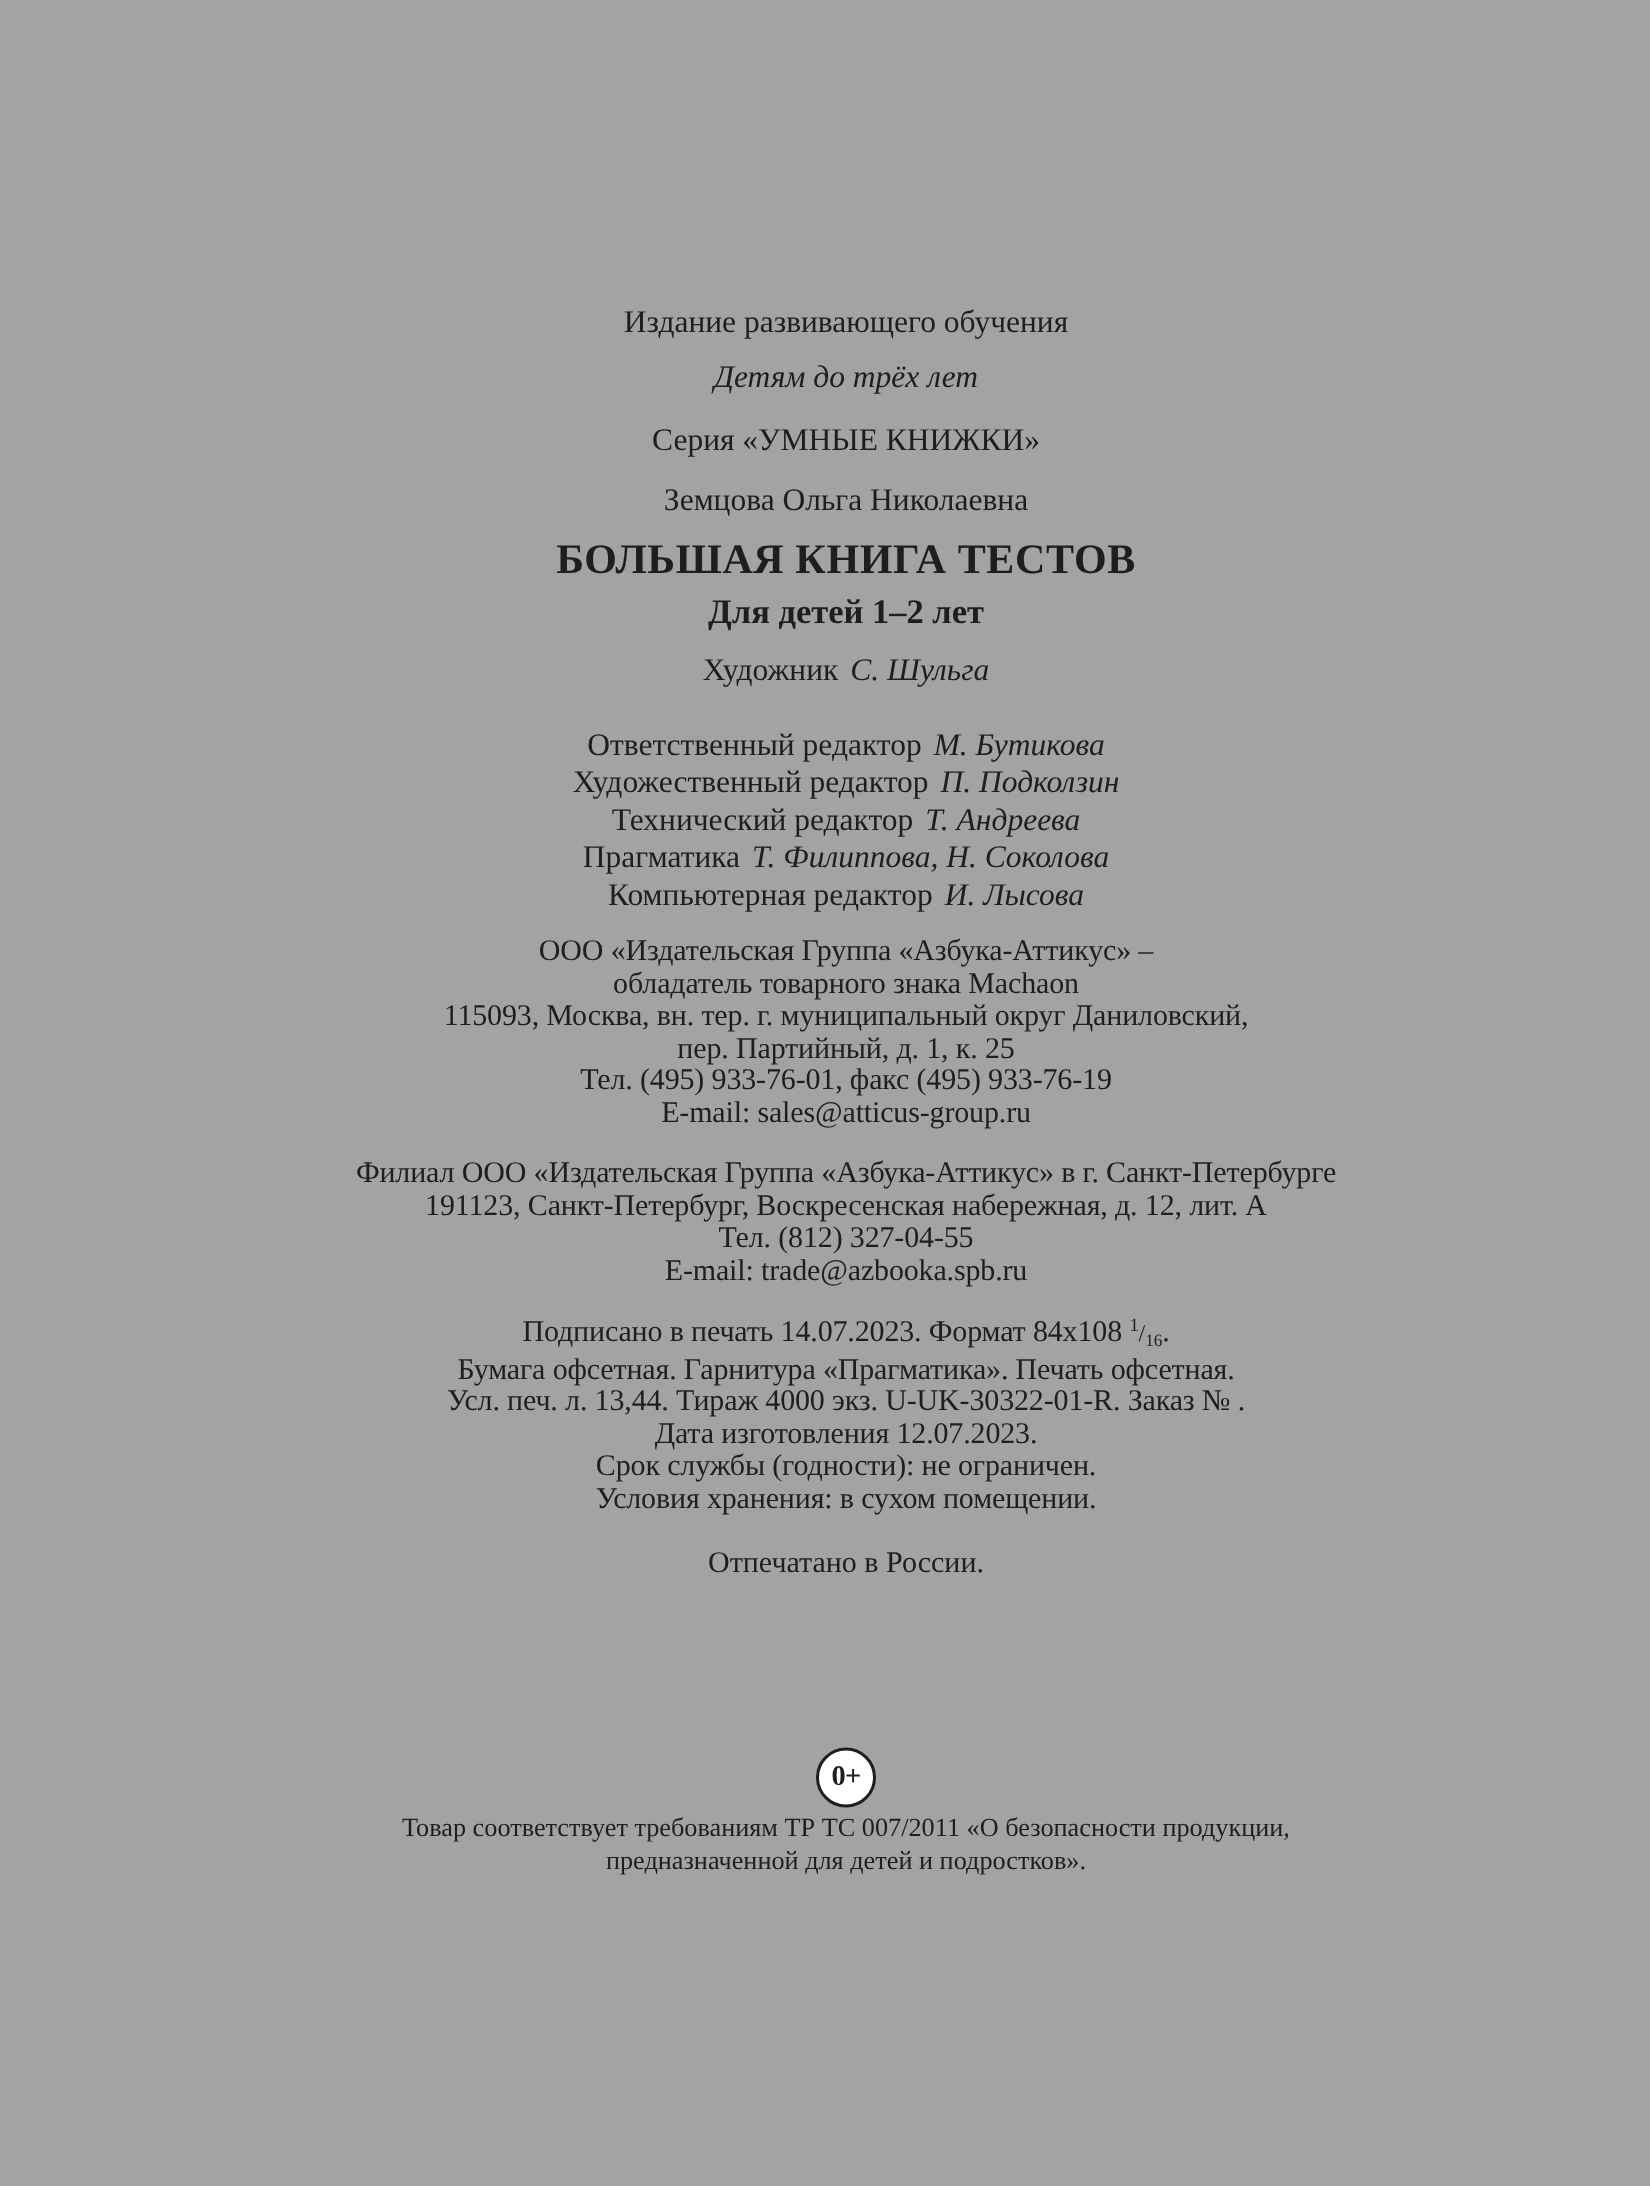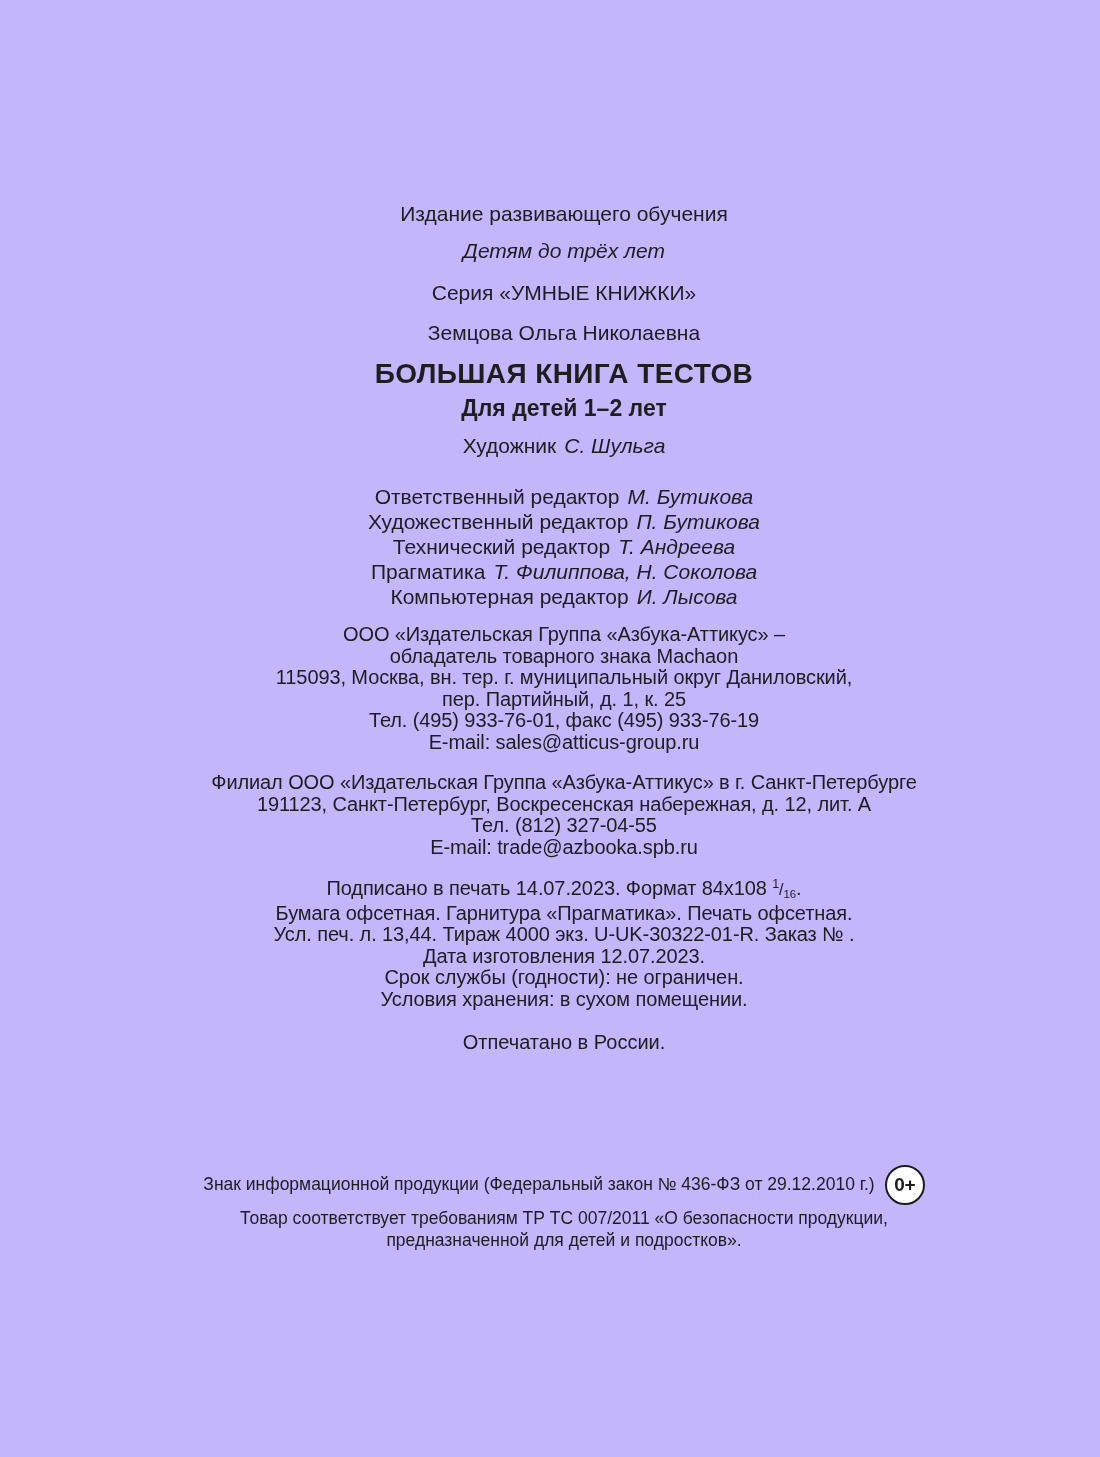--- a/index.html
+++ b/index.html
@@ -1,19 +1,19 @@
 <!DOCTYPE html>
 <html><head>
 <meta charset="utf-8">
 <style>
   html,body{margin:0;padding:0;background:#ffffff;}
   .page{
     width:1100px;height:1457px;position:relative;overflow:hidden;
-    background:#c4b5fd;color:#1e1e1c;
-    font-family:Liberation Sans, sans-serif;
+    background:#a3a3a3;color:#1e1e1c;
+    font-family:Liberation Serif, serif;
     -webkit-font-smoothing:antialiased;
   }
   .content{
     position:absolute;top:0;left:0;width:1100px;
     padding-top:202px;text-align:center;
     transform:translateX(14px);
   }
   p{margin:0;}
   .l-reg{font-size:21px;line-height:24px;}
   .italic{font-style:italic;}
@@ -52,21 +52,21 @@
     <p class="l-reg">Издание развивающего обучения</p>
     <p class="l-reg italic mt13">Детям до трёх лет</p>
     <p class="l-reg mt18">Серия «УМНЫЕ КНИЖКИ»</p>
     <p class="l-reg mt16">Земцова Ольга Николаевна</p>
     <p class="title">БОЛЬШАЯ КНИГА ТЕСТОВ</p>
     <p class="subtitle">Для детей 1–2 лет</p>
     <p class="l-reg mt13"><span>Художник</span><span class="italic name-gap">С. Шульга</span></p>
 
     <div class="staff">
       <p><span>Ответственный редактор</span><span class="italic name-gap">М. Бутикова</span></p>
-      <p><span>Художественный редактор</span><span class="italic name-gap">П. Бутикова</span></p>
+      <p><span>Художественный редактор</span><span class="italic name-gap">П. Подколзин</span></p>
       <p><span>Технический редактор</span><span class="italic name-gap">Т. Андреева</span></p>
       <p><span>Прагматика</span><span class="italic name-gap">Т. Филиппова, Н. Соколова</span></p>
       <p><span>Компьютерная редактор</span><span class="italic name-gap">И. Лысова</span></p>
     </div>
 
     <div class="addr pub">
       <p>ООО «Издательская Группа «Азбука-Аттикус» –</p>
       <p>обладатель товарного знака Machaon</p>
       <p>115093, Москва, вн. тер. г. муниципальный округ Даниловский,</p>
       <p>пер. Партийный, д. 1, к. 25</p>
@@ -87,21 +87,20 @@
       <p>Усл. печ. л. 13,44. Тираж 4000 экз. U-UK-30322-01-R. Заказ № .</p>
       <p>Дата изготовления 12.07.2023.</p>
       <p>Срок службы (годности): не ограничен.</p>
       <p>Условия хранения: в сухом помещении.</p>
     </div>
 
     <p class="printed-in">Отпечатано в России.</p>
 
     <div class="compliance">
       <div class="comp-row">
-        <span>Знак информационной продукции (Федеральный закон № 436-ФЗ от 29.12.2010 г.)</span>
         <span class="badge">0+</span>
       </div>
       <p class="comp-text">Товар соответствует требованиям ТР ТС 007/2011 «О безопасности продукции,</p>
       <p>предназначенной для детей и подростков».</p>
     </div>
 
   </div>
 </div>
 
 </body></html>

